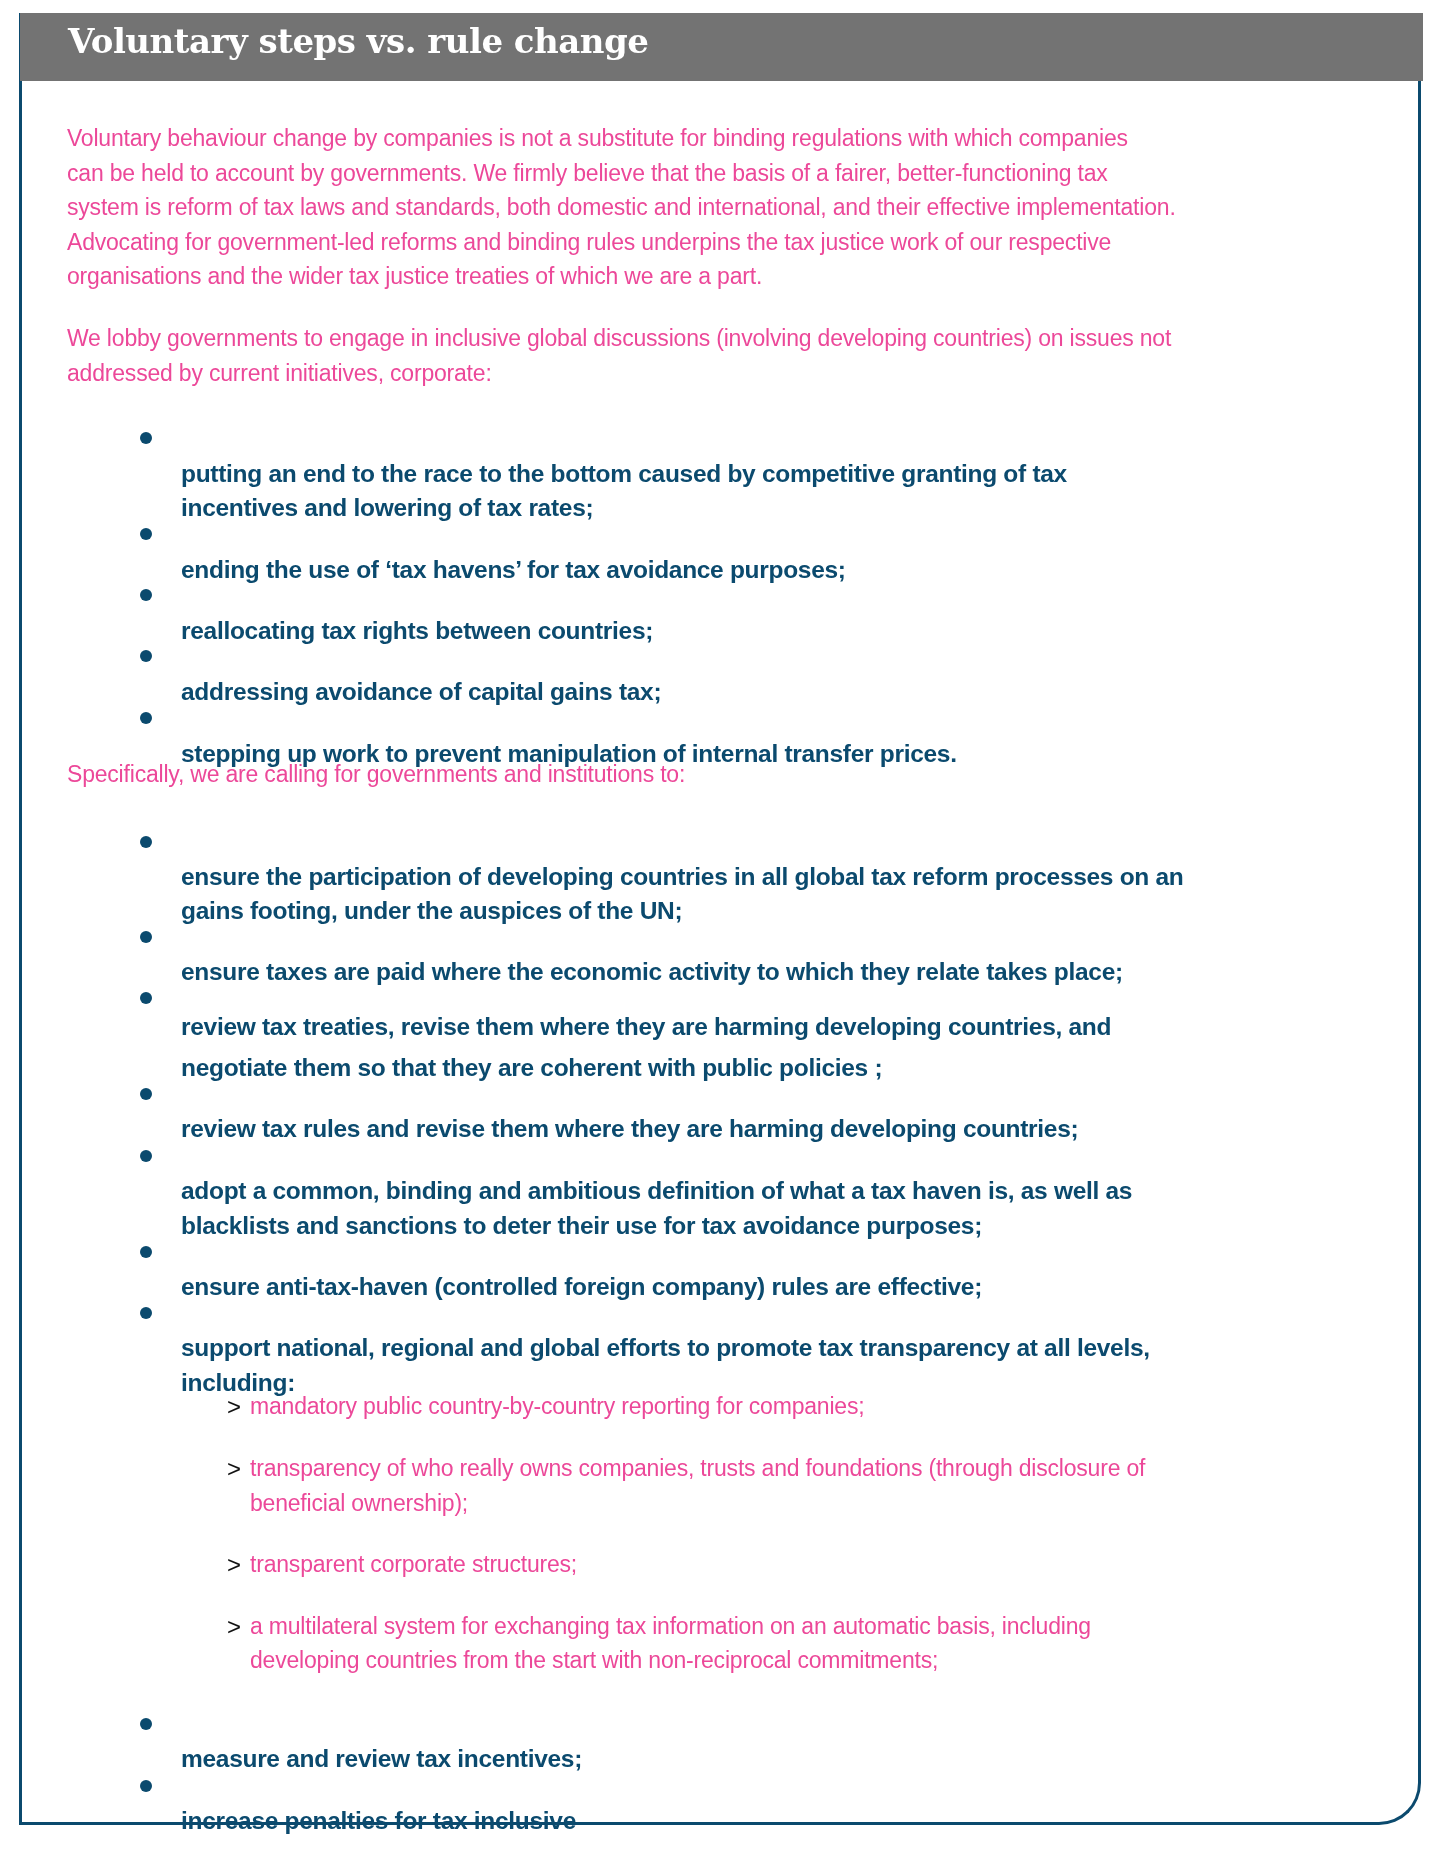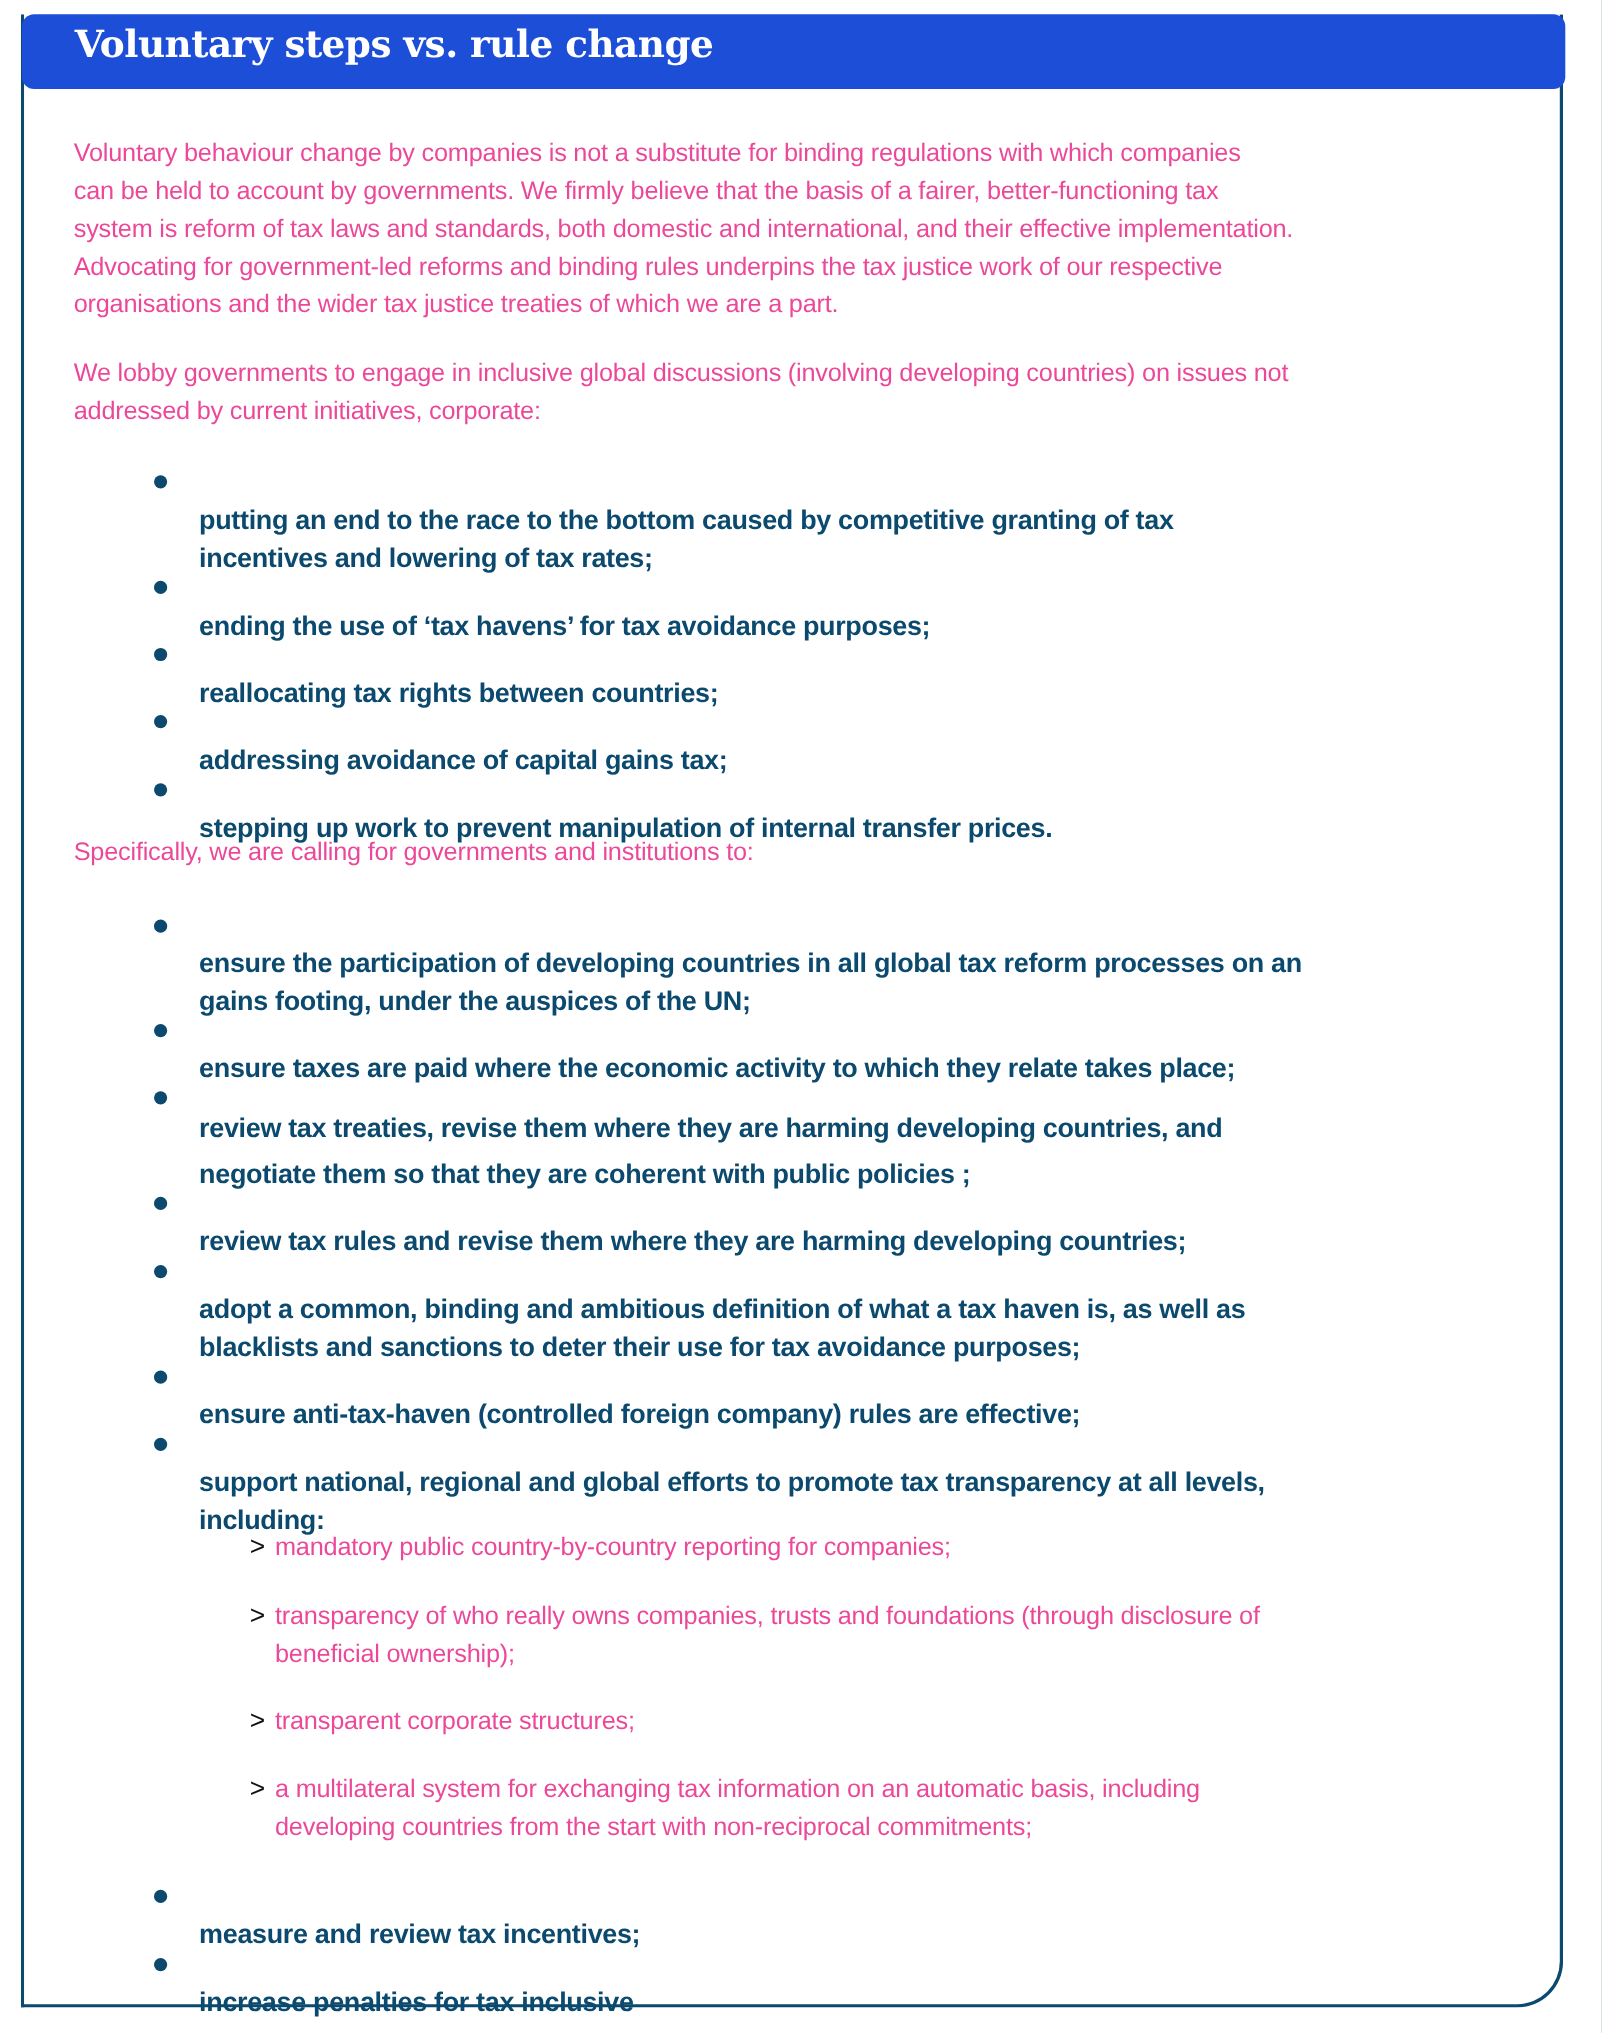--- a/index.html
+++ b/index.html
@@ -5,22 +5,21 @@
   html, body { margin: 0; padding: 0; background: #ffffff; }
   body { width: 1456px; height: 1858px; position: relative; overflow: hidden; }
   .box {
     position: absolute; left: 19px; top: 13px; width: 1402px; height: 1812px;
     box-sizing: border-box;
     border-left: 3px solid #0b4a6e; border-bottom: 3px solid #0b4a6e; border-right: 3px solid #0b4a6e;
     border-bottom-right-radius: 42px;
   }
   .header {
     position: absolute; left: 20px; top: 13px; width: 1403px; height: 68px;
-    background: #1d4ed8;
-    border-radius: 11px;
+    background: #737373;
   }
   .title {
     position: absolute; left: 48px; top: 8px;
     font-family: "DejaVu Serif", serif; font-weight: bold; font-size: 34px;
     color: #ffffff; letter-spacing: -0.5px; white-space: nowrap;
   }
   .line {
     position: absolute; white-space: nowrap;
     font-family: "Liberation Sans", sans-serif; font-size: 23px; line-height: 35px;
     color: #ec4899; letter-spacing: -0.2px;

